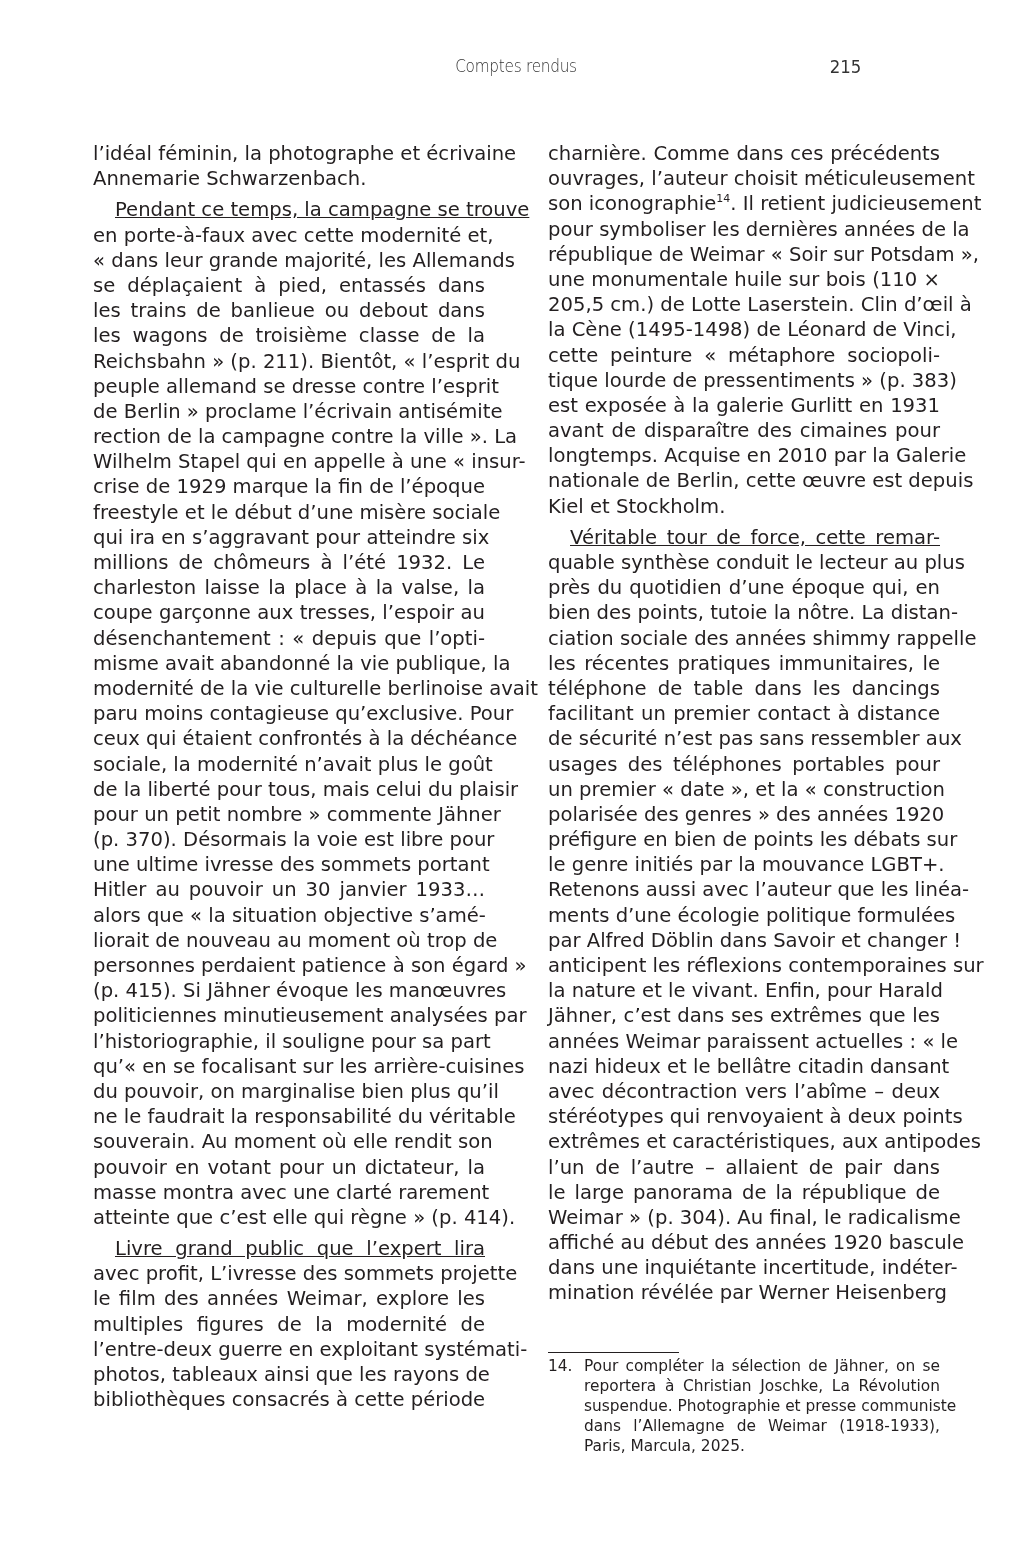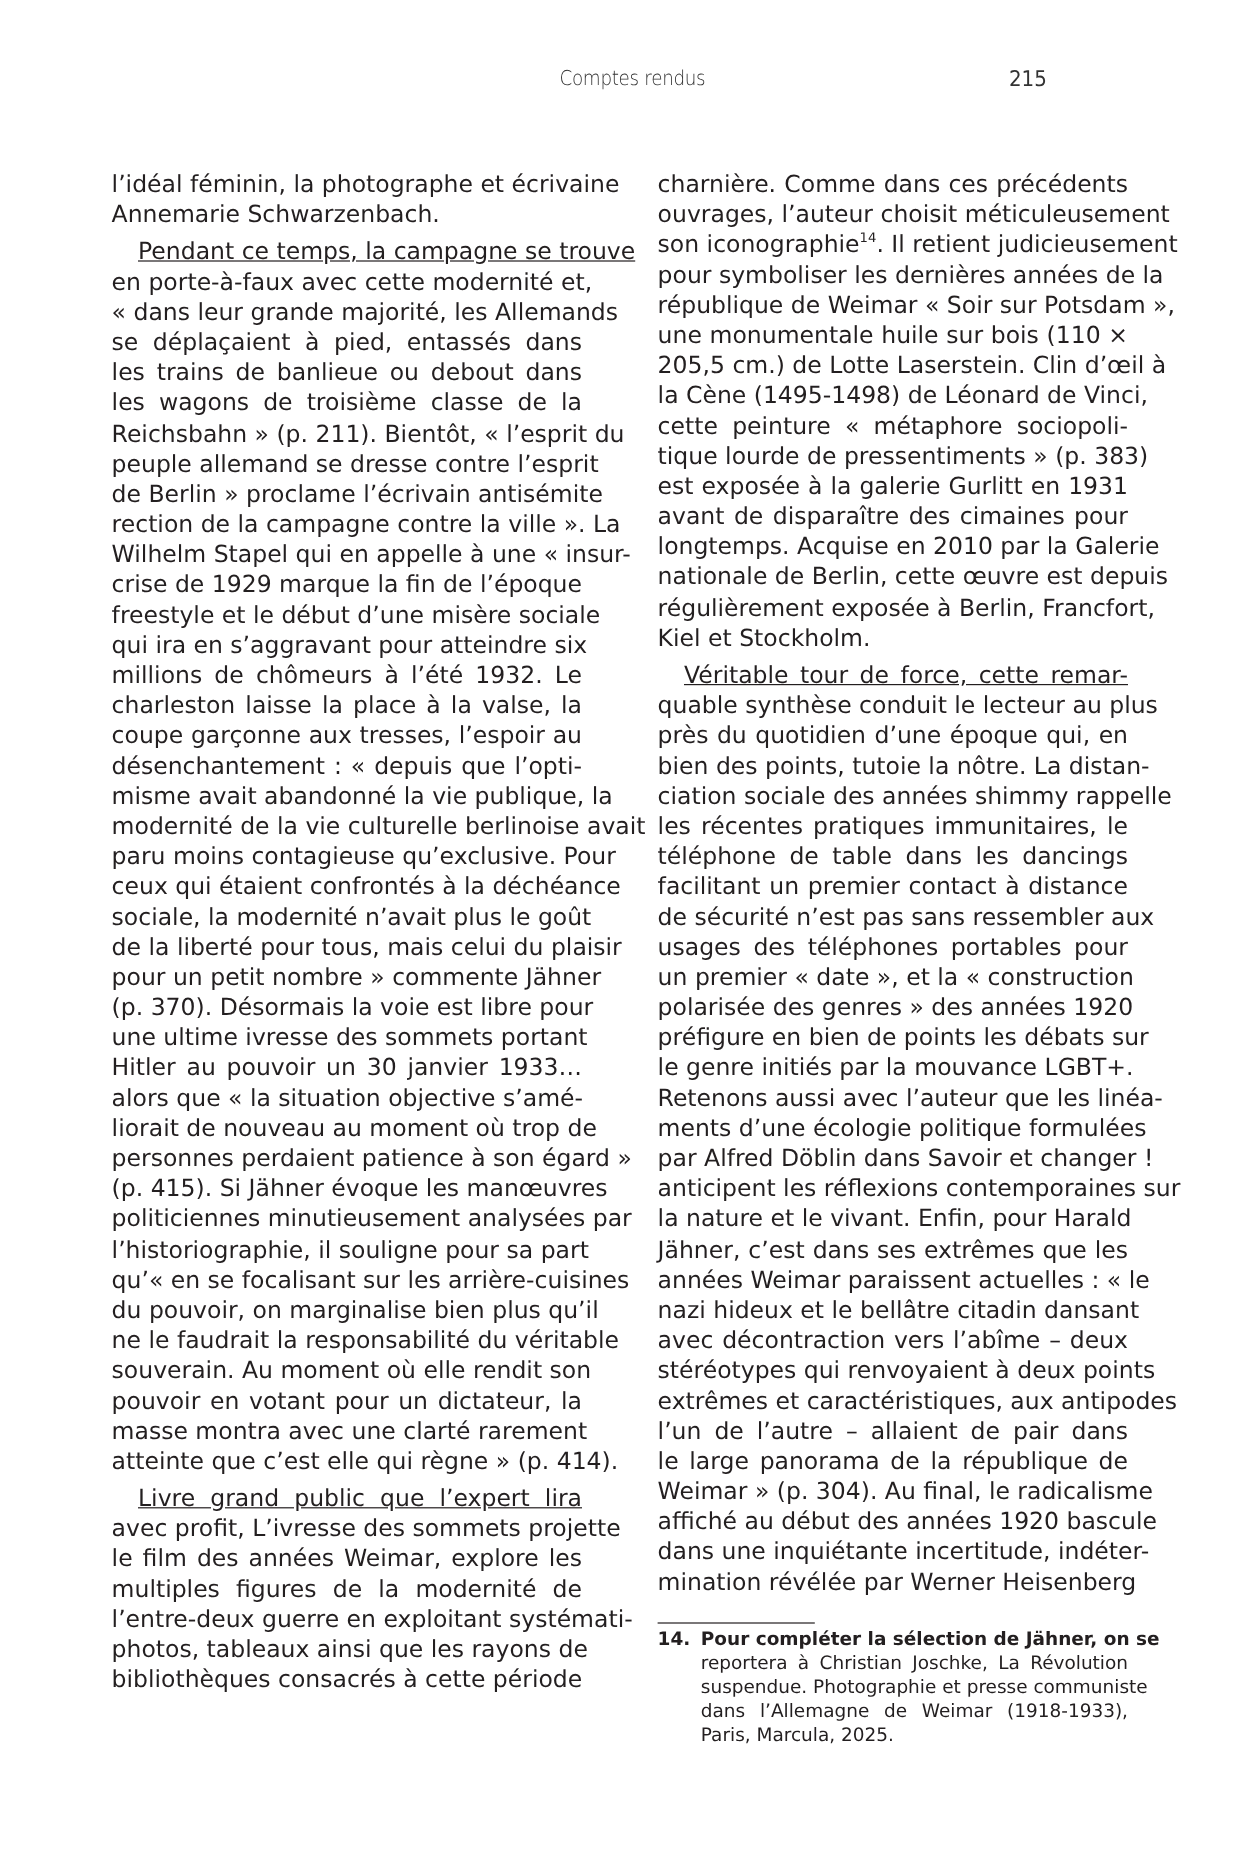--- a/index.html
+++ b/index.html
@@ -1,32 +1,32 @@
 <!DOCTYPE html>
 <html><head>
   <meta charset="utf-8">
   <style>
     html, body { margin: 0; padding: 0; background: #ffffff; }
     body { width: 1032px; height: 1552px; position: relative; overflow: hidden; color: #231f20; font-family: "DejaVu Sans", sans-serif; }
-    .header { position: absolute; top: 56px; left: 11px; width: 956px; height: 26px; }
+    .header { position: absolute; top: 56px; left: 0; width: 956px; height: 26px; }
     .running-title { position: absolute; left: 0; width: 1032px; text-align: center; top: 0; font-size: 17px; font-weight: 300; letter-spacing: -0.3px; color: #333; transform: scaleX(0.9); }
     .page-number { position: absolute; right: 95px; top: 0; font-size: 18px; color: #333; transform: scaleX(0.92); transform-origin: right; }
     .col { position: absolute; top: 141px; width: 392px; font-size: 19.6px; line-height: 25.2px; }
     .col-left { left: 93px; }
     .col-right { left: 548px; }
     .line { display: block; white-space: nowrap; text-align: justify; text-align-last: justify; height: 25.2px; overflow: visible; }
     .line.last { text-align-last: left; }
     .line.indent { text-indent: 22px; text-decoration: underline; }
     .para-gap { height: 6px; }
     .ital { }
     sup { font-size: 11px; line-height: 0; vertical-align: 8px; }
     .fn-rule { position: absolute; left: 548px; top: 1352px; width: 131px; height: 1px; background: #231f20; }
     .footnote { position: absolute; left: 548px; top: 1356px; width: 392px; font-size: 15.4px; line-height: 20px; }
     .fn-line { display: block; white-space: nowrap; text-align: justify; text-align-last: justify; padding-left: 36px; height: 20px; }
-    .fn-line.first { padding-left: 0; font-weight: bold; }
+    .fn-line.first { padding-left: 0; }
     .fn-line.last { text-align-last: left; }
     .fn-num { display: inline-block; width: 36px; text-align: left; }
   </style>
 </head>
 <body>
 
 <div class="header">
   <div class="running-title">Comptes rendus</div>
   <div class="page-number">215</div>
 </div>
@@ -94,21 +94,20 @@
   <span class="line">république de Weimar « Soir sur Potsdam »,</span>
   <span class="line">une monumentale huile sur bois (110 ×</span>
   <span class="line">205,5 cm.) de Lotte Laserstein. Clin d’œil à</span>
   <span class="line">la Cène (1495-1498) de Léonard de Vinci,</span>
   <span class="line">cette peinture « métaphore sociopoli-</span>
   <span class="line">tique lourde de pressentiments » (p. 383)</span>
   <span class="line">est exposée à la galerie Gurlitt en 1931</span>
   <span class="line">avant de disparaître des cimaines pour</span>
   <span class="line">longtemps. Acquise en 2010 par la Galerie</span>
   <span class="line">nationale de Berlin, cette œuvre est depuis</span>
-  <span class="line">régulièrement exposée à Berlin, Francfort,</span>
   <span class="line last">Kiel et Stockholm.</span>
   <div class="para-gap"></div>
   <span class="line indent">Véritable tour de force, cette remar-</span>
   <span class="line">quable synthèse conduit le lecteur au plus</span>
   <span class="line">près du quotidien d’une époque qui, en</span>
   <span class="line">bien des points, tutoie la nôtre. La distan-</span>
   <span class="line">ciation sociale des années shimmy rappelle</span>
   <span class="line">les récentes pratiques immunitaires, le</span>
   <span class="line">téléphone de table dans les dancings</span>
   <span class="line">facilitant un premier contact à distance</span>

